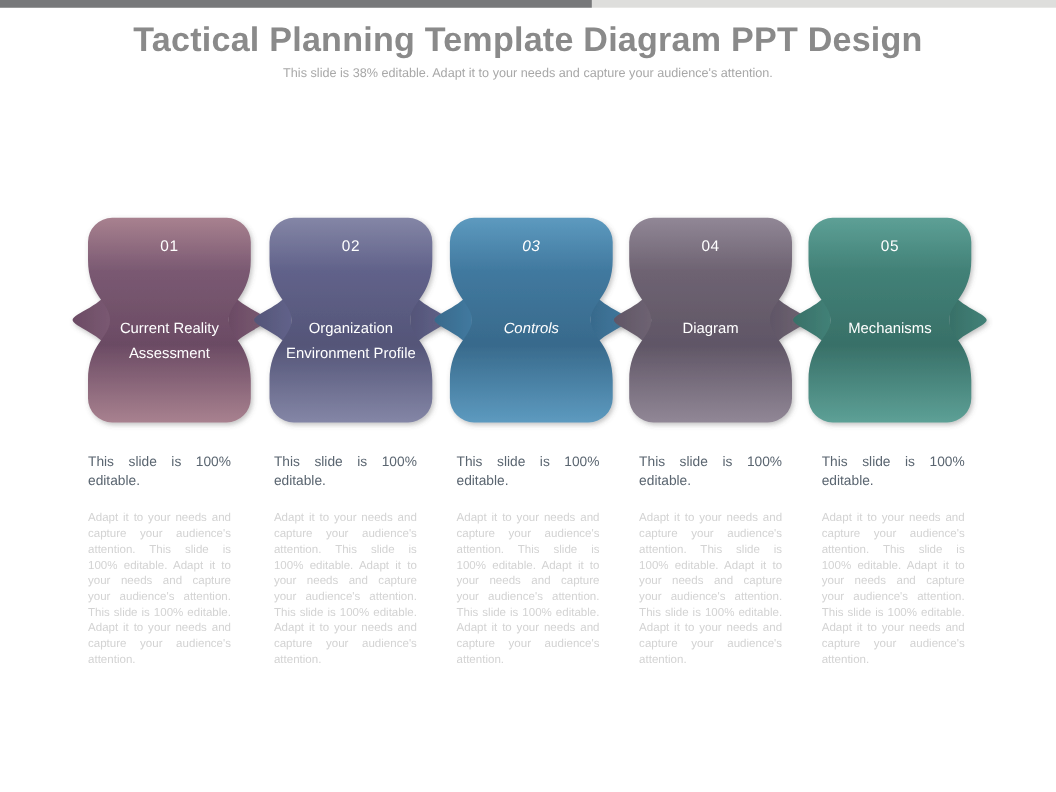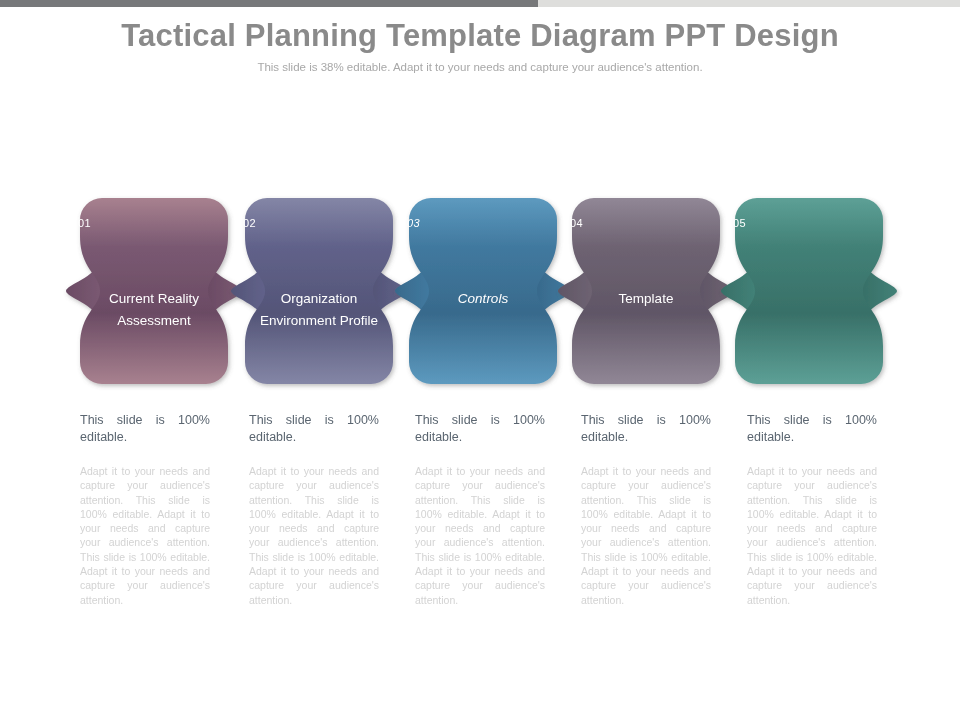--- a/index.html
+++ b/index.html
@@ -72,23 +72,23 @@
     top: 0; left: 0;
     width: 152px;
     height: 190px;
     overflow: visible;
   }
   .node-number {
     position: absolute;
     top: 17px;
     left: 0;
     width: 152px;
-    text-align: left;
+    text-align: center;
     color: #ffffff;
-    font-size: 11px;
+    font-size: 14px;
     line-height: 20px;
     letter-spacing: 0.5px;
   }
   .node-label {
     position: absolute;
     top: 92px;
     left: 6px;
     width: 140px;
     text-align: center;
     color: #ffffff;
@@ -242,21 +242,21 @@
             <feDropShadow dx="1.5" dy="2" stdDeviation="2.2" flood-color="#555" flood-opacity="0.38"></feDropShadow>
           </filter>
         </defs>
         <g filter="url(#f3)">
           <path d="M 22 65 C 18 81 -12 89 -12 95 C -12 101 18 109 22 125 Z" fill="url(#g23)"></path>
           <path d="M 130 65 C 134 81 164 89 164 95 C 164 101 134 109 130 125 Z" fill="url(#g23)"></path>
           <path d="M 24 2 H 128 A 22 22 0 0 1 150 24 L 150 40 C 150 73 130 79 130 95 C 130 111 150 117 150 150 L 150 166 A 22 22 0 0 1 128 188 H 24 A 22 22 0 0 1 2 166 L 2 150 C 2 117 22 111 22 95 C 22 79 2 73 2 40 L 2 24 A 22 22 0 0 1 24 2 Z" fill="url(#g3)"></path>
         </g>
       </svg>
       <div class="node-number">04</div>
-      <div class="node-label">Template</div>
+      <div class="node-label">Diagram</div>
     </div>
     <div class="node" style="left: 733px;">
       <svg viewBox="0 0 152 190">
         <defs>
           <linearGradient id="g4" x1="0" y1="0" x2="0" y2="1">
             <stop offset="0%" stop-color="#5da096"></stop>
             <stop offset="26%" stop-color="#428177"></stop>
             <stop offset="62%" stop-color="#387068"></stop>
             <stop offset="100%" stop-color="#5da096"></stop>
           </linearGradient>
@@ -268,20 +268,21 @@
             <feDropShadow dx="1.5" dy="2" stdDeviation="2.2" flood-color="#555" flood-opacity="0.38"></feDropShadow>
           </filter>
         </defs>
         <g filter="url(#f4)">
           <path d="M 22 65 C 18 81 -12 89 -12 95 C -12 101 18 109 22 125 Z" fill="url(#g24)"></path>
           <path d="M 130 65 C 134 81 164 89 164 95 C 164 101 134 109 130 125 Z" fill="url(#g24)"></path>
           <path d="M 24 2 H 128 A 22 22 0 0 1 150 24 L 150 40 C 150 73 130 79 130 95 C 130 111 150 117 150 150 L 150 166 A 22 22 0 0 1 128 188 H 24 A 22 22 0 0 1 2 166 L 2 150 C 2 117 22 111 22 95 C 22 79 2 73 2 40 L 2 24 A 22 22 0 0 1 24 2 Z" fill="url(#g4)"></path>
         </g>
       </svg>
       <div class="node-number">05</div>
+      <div class="node-label">Mechanisms</div>
     </div>
   </div>
 
 <div class="columns">
     <div class="col" style="left: 80px;">
       <p class="lead">This slide is 100% editable.</p>
       <p class="body">Adapt it to your needs and capture your audience's attention. This slide is 100% editable. Adapt it to your needs and capture your audience's attention. This slide is 100% editable. Adapt it to your needs and capture your audience's attention.</p>
     </div>
     <div class="col" style="left: 249px;">
       <p class="lead">This slide is 100% editable.</p>

